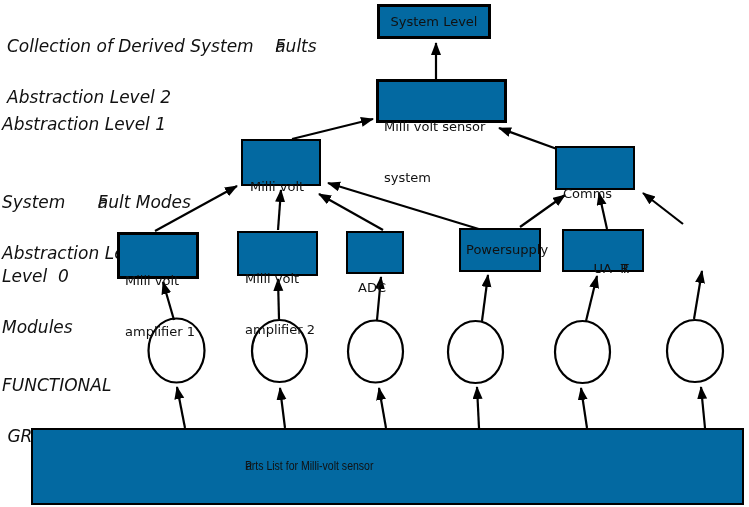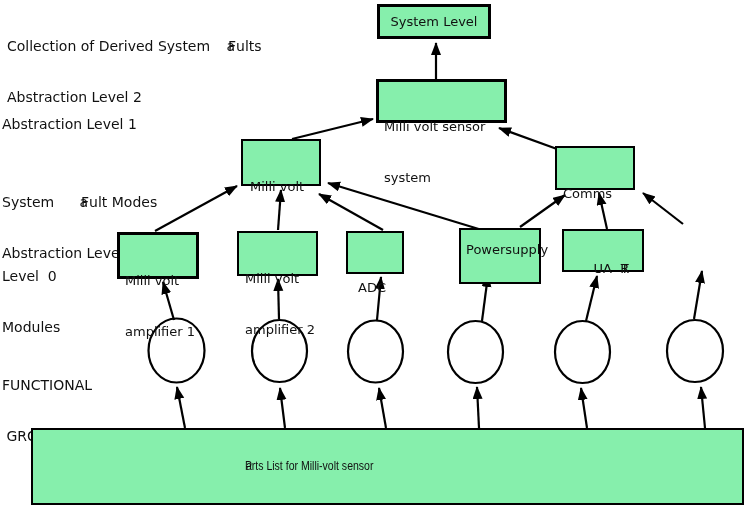--- a/index.html
+++ b/index.html
@@ -4,26 +4,26 @@
 <style>
   html,body{margin:0;padding:0;background:#fff;}
   #stage{
     position:relative;width:749px;height:507px;background:#ffffff;
     font-family:"DejaVu Sans","Liberation Sans",sans-serif;
     color:#111;overflow:hidden;
   }
   #stage *{box-sizing:border-box;}
   svg.wires{position:absolute;left:0;top:0;}
   .node{
-    position:absolute;background:#86efac;border:2.5px solid #000;
+    position:absolute;background:#0369a1;border:2.5px solid #000;
     font-size:13px;line-height:17px;white-space:pre-wrap;
   }
   .node.center{display:flex;align-items:center;justify-content:center;}
   .lbl{
-    position:absolute;font-size:14px;line-height:17px;white-space:pre-wrap;
+    position:absolute;font-size:17px;line-height:17px;white-space:pre-wrap;font-style:italic;
   }
   .ov{letter-spacing:-0.58em;padding-right:0.58em;}
   .condensed{
     position:absolute;left:212px;top:27px;display:inline-block;
     font-family:"Liberation Sans",sans-serif;font-size:13.5px;
     transform:scaleX(0.78);transform-origin:0 50%;white-space:pre;
   }
   .b3{border-width:3px;}
   .b2{border-width:2px;}
 </style>
@@ -119,21 +119,21 @@
 
   <div class="node" style="left:237px;top:231px;width:81px;height:45px;padding:3px 0 0 6px">
     <div>Milli volt</div>
     <div>amplifier 2</div>
   </div>
 
   <div class="node" style="left:346px;top:231px;width:58px;height:43px;padding:12px 0 0 10px">
     <span>ADC</span>
   </div>
 
-  <div class="node b2" style="left:459px;top:228px;width:82px;height:56px;padding:11px 1px 0 5px;overflow:visible;white-space:nowrap">
+  <div class="node b2" style="left:459px;top:228px;width:82px;height:44px;padding:11px 1px 0 5px;overflow:visible;white-space:nowrap">
     <span>Powersupply</span>
   </div>
 
   <div class="node" style="left:562px;top:229px;width:82px;height:43px;padding:12px 0 0 13px">
     <span>UA  </span><span class="ov">RT</span>
   </div>
 
 
   <div class="node" style="left:31px;top:428px;width:713px;height:77px">
     <span class="condensed"><span class="ov">Pa</span><span>rts List for Milli-volt sensor</span></span>

